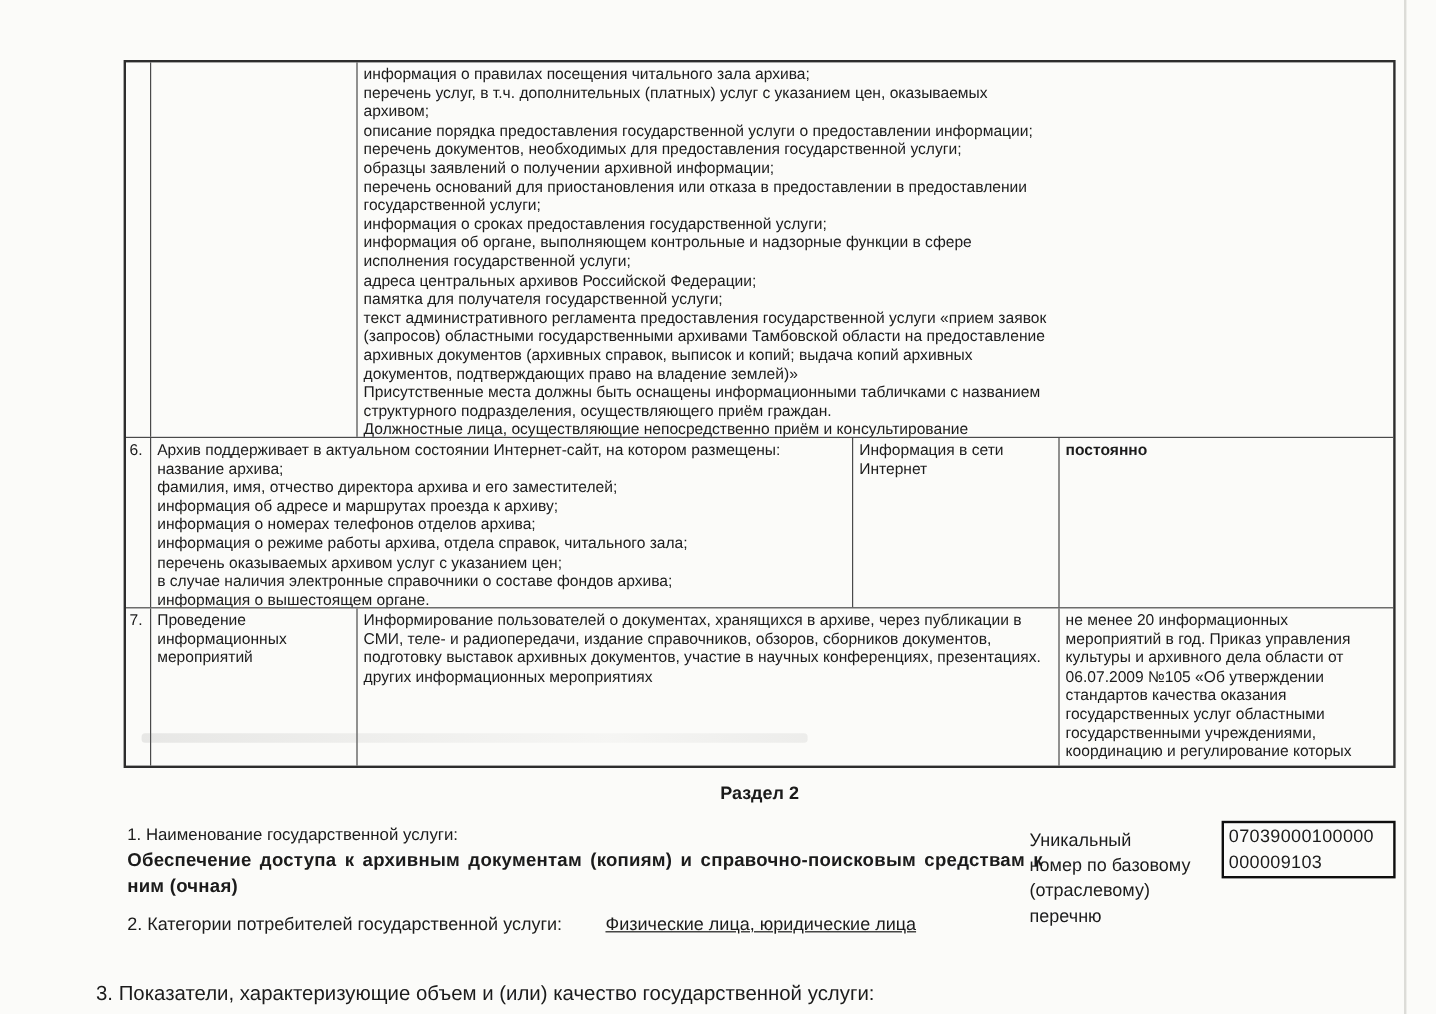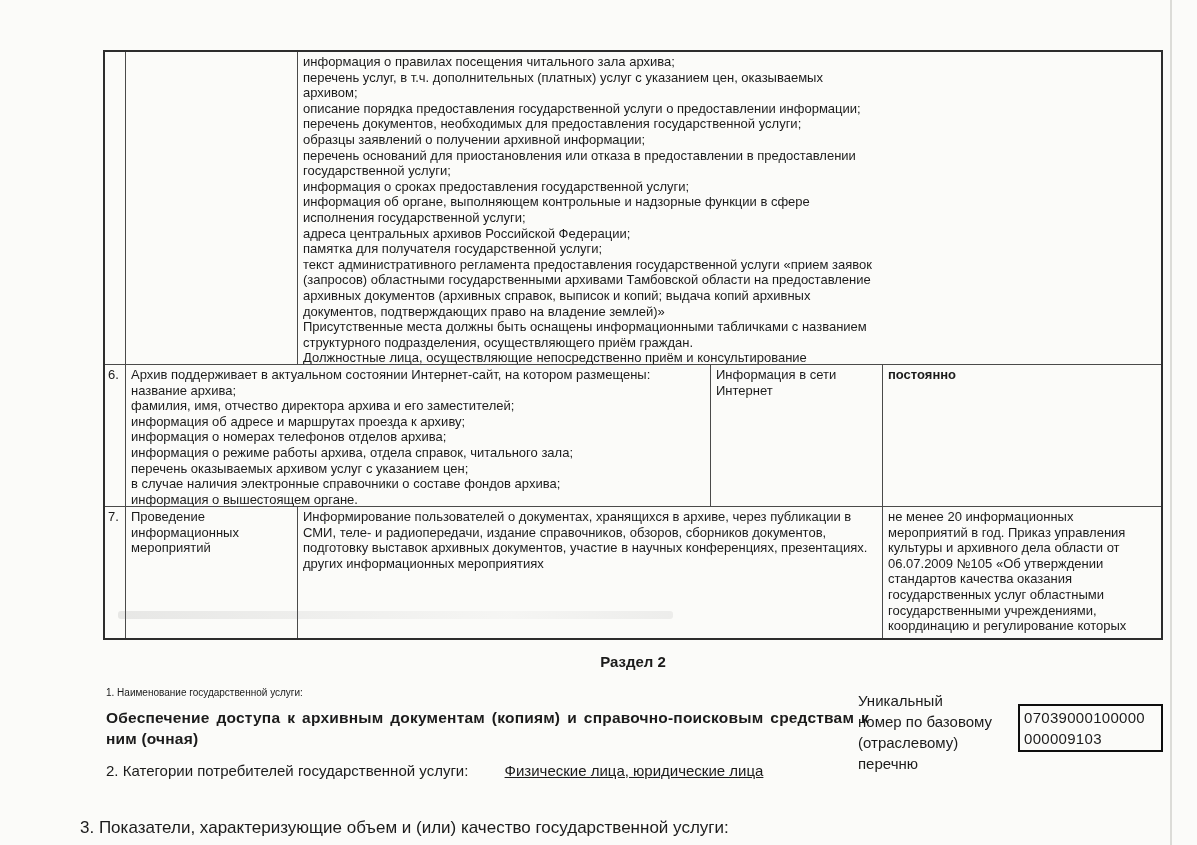--- a/index.html
+++ b/index.html
@@ -41,32 +41,32 @@
   .c-req  { flex: 1; }
   .r0 { height: 312px; }
   .r1 { height: 142px; }
   .r2 { height: 132px; }
   .req-strong { font-weight: 600; }
   
   .razdel {
     position: absolute; top: 653px; left: 103px; width: 1060px;
     text-align: center; font-weight: bold; font-size: 15px;
   }
-  .item1-label { position: absolute; top: 687px; left: 106px; font-size: 10px; }
+  .item1-label { position: absolute; top: 687px; left: 106px; font-size: 14px; }
   .item1-value {
     position: absolute; top: 707px; left: 106px; width: 763px;
     font-weight: bold; font-size: 15.5px; line-height: 21px;
     text-align: justify; letter-spacing: 0.2px;
   }
   .unique-label {
     position: absolute; top: 690px; left: 858px; width: 158px;
     text-align: left; font-size: 15px; line-height: 21px; white-space: pre-line;
   }
   .unique-box {
-    position: absolute; top: 704px; left: 1018px; width: 145px; height: 48px;
+    position: absolute; top: 684px; left: 1018px; width: 145px; height: 48px;
     border: 2px solid #0e0e0e; box-sizing: border-box;
     font-size: 15px; line-height: 21px; padding: 1px 4px;
     white-space: pre-line; letter-spacing: 0.3px;
   }
   .item2 { position: absolute; top: 762px; left: 106px; font-size: 15px; }
   .item2 .val { text-decoration: underline; margin-left: 32px; }
   .item3 { position: absolute; top: 818px; left: 80px; font-size: 17px; }
 </style>
 </head>
 <body>

